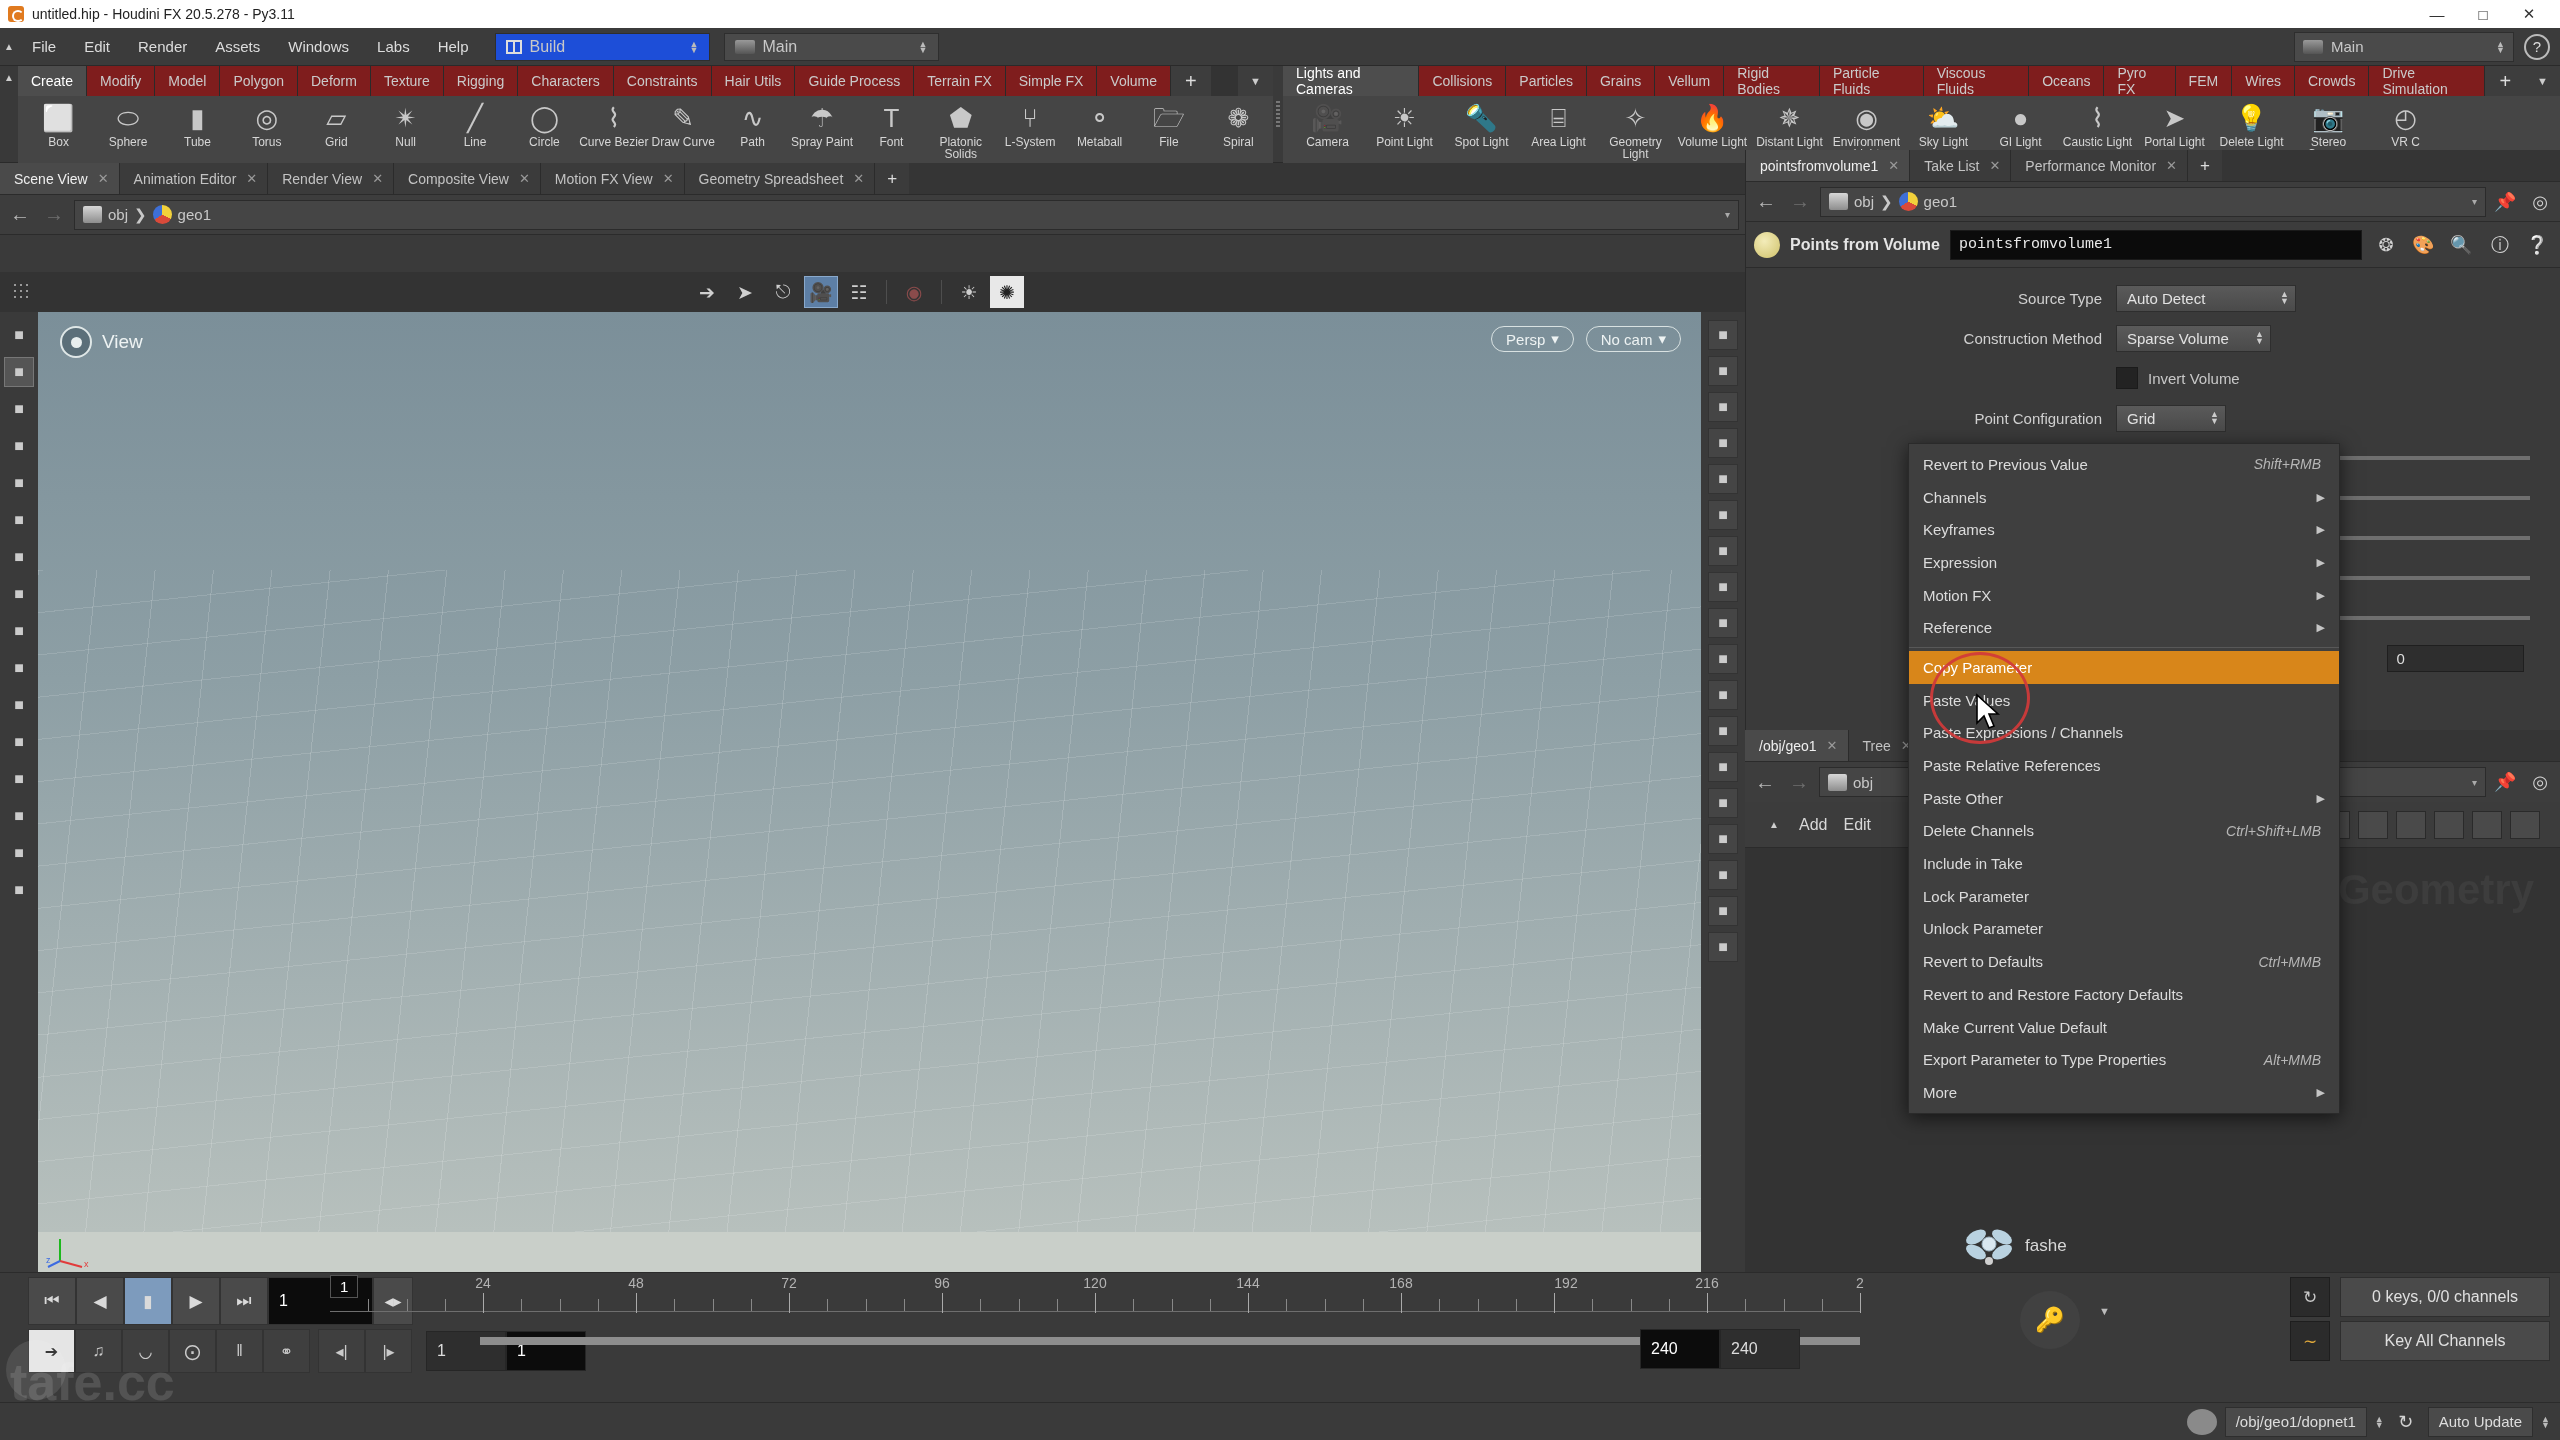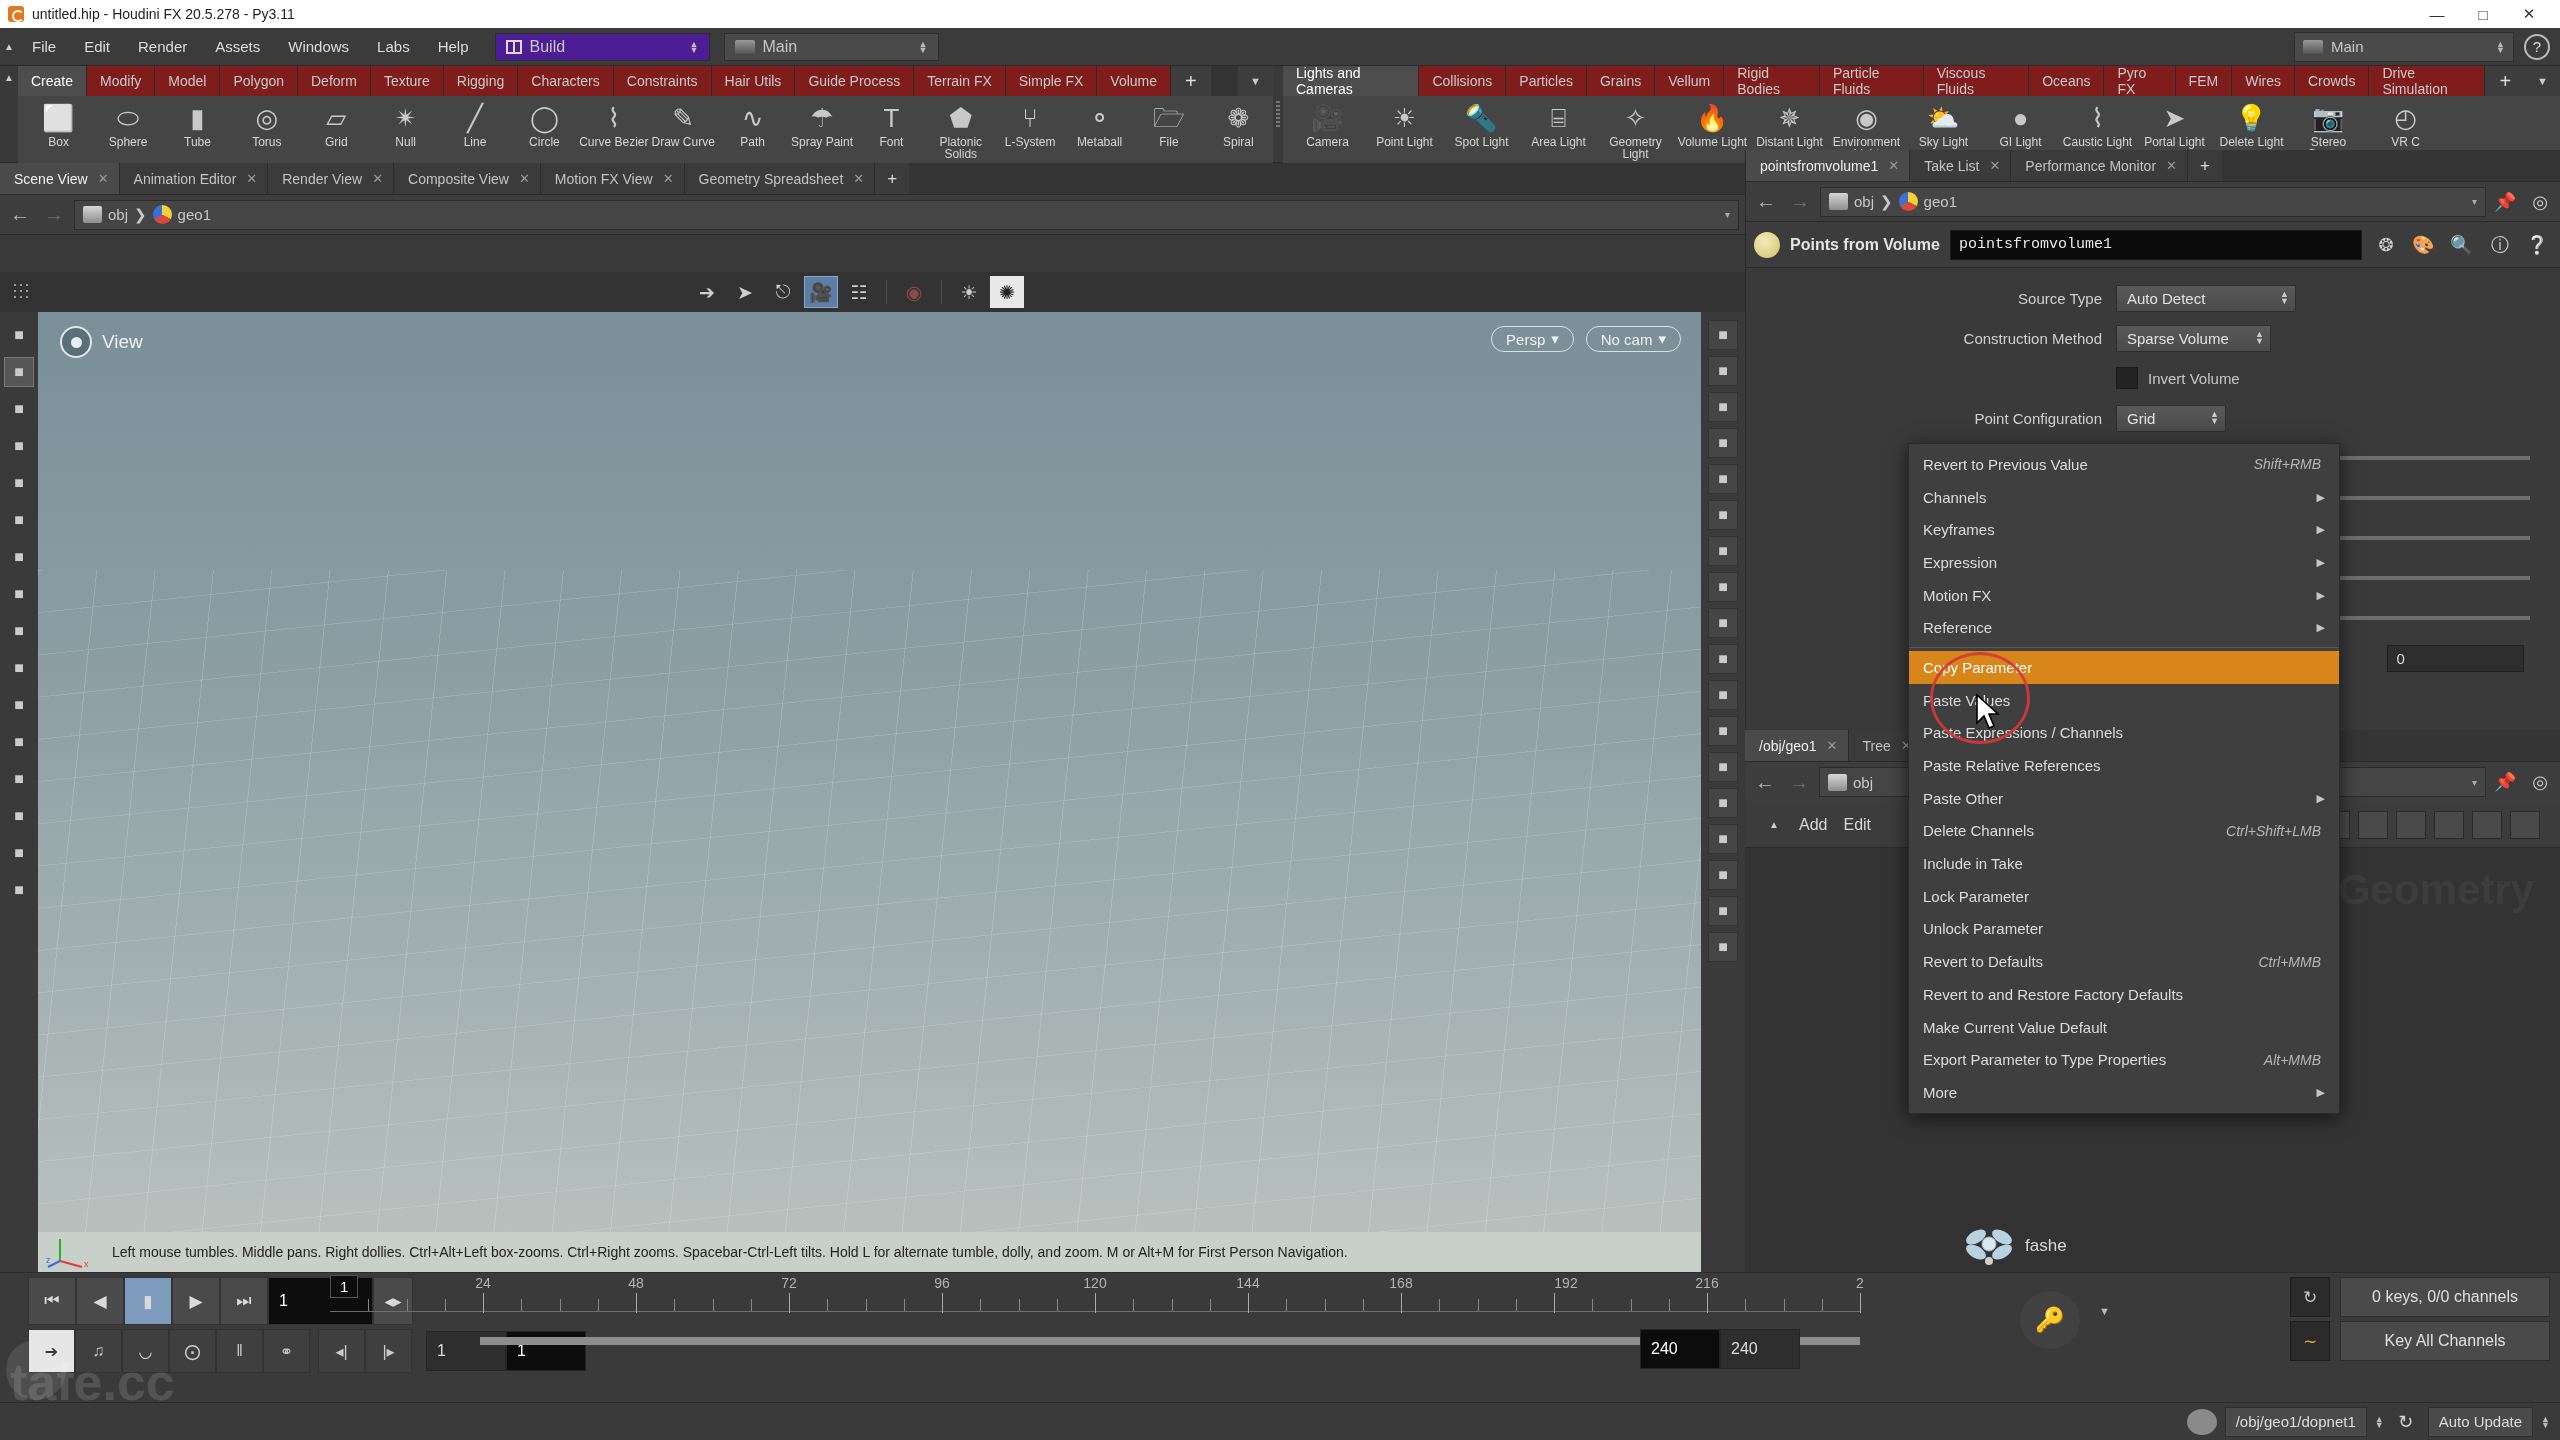--- a/index.html
+++ b/index.html
@@ -16,21 +16,21 @@
   .tb-btns { margin-left:auto; display:flex; gap:0; }
   .tb-btn { width:46px; height:28px; display:flex; align-items:center; justify-content:center;
             color:#333; font-size:15px; }
 
   
   .menubar { height:38px; background:#3b3b3b; display:flex; align-items:center;
              border-bottom:1px solid #2a2a2a; }
   .mb-arrow{width:18px;text-align:center;color:#cfcfcf;font-size:10px;}
   .mb-item { padding:0 14px; height:38px; display:flex; align-items:center;
              font-size:15px; color:#dcdcdc; }
-  .build-box { display:flex; align-items:center; gap:8px; background:#4c1d95; border:1px solid #2e2e2e;
+  .build-box { display:flex; align-items:center; gap:8px; background:#1d4ed8; border:1px solid #2e2e2e;
                height:28px; padding:0 10px; margin-left:12px; min-width:215px; }
   .build-ico { width:16px;height:14px;border:2px solid #ddd; position:relative;}
   .build-ico:after{content:"";position:absolute;left:5px;top:-2px;width:2px;height:14px;background:#ddd;}
   .desk-box { display:flex; align-items:center; gap:8px; background:#4a4a4a; border:1px solid #2e2e2e;
               height:28px; padding:0 10px; min-width:215px; margin-left:14px; }
   .spin { margin-left:auto; display:flex; flex-direction:column; line-height:6px; font-size:9px; color:#bbb;}
   .mb-right { margin-left:auto; display:flex; align-items:center; gap:10px; padding-right:10px; }
   .main-sel { background:#4a4a4a; border:1px solid #2e2e2e; height:30px; width:220px;
               display:flex; align-items:center; padding:0 8px; font-size:15px; gap:8px;}
   .help-circ { width:26px;height:26px;border:2px solid #bbb;border-radius:50%;display:flex;
@@ -561,21 +561,20 @@
       </div>
 
     <div class="vp-status">
       <svg class="axis" viewBox="0 0 52 34">
         <line x1="14" y1="26" x2="14" y2="4" stroke="#1db81d" stroke-width="2"></line>
         <line x1="14" y1="26" x2="36" y2="32" stroke="#e23b3b" stroke-width="2"></line>
         <line x1="14" y1="26" x2="2" y2="32" stroke="#3b6be2" stroke-width="2"></line>
         <text x="0" y="28" font-size="9" fill="#3b6be2">z</text>
         <text x="38" y="32" font-size="9" fill="#e23b3b">x</text>
       </svg>
-      <div class="vp-statxt">Left mouse tumbles. Middle pans. Right dollies. Ctrl+Alt+Left box-zooms. Ctrl+Right zooms. Spacebar-Ctrl-Left tilts. Hold L for alternate tumble, dolly, and zoom. M or Alt+M for First Person Navigation.</div>
     </div>
   </div>
 
   <div class="rightpane">
     <div class="paneltabs" id="parmTabs">
         <div class="pt active">
           <span>pointsfromvolume1</span>
           <span class="x">✕</span>
         </div>
         <div class="pt">

